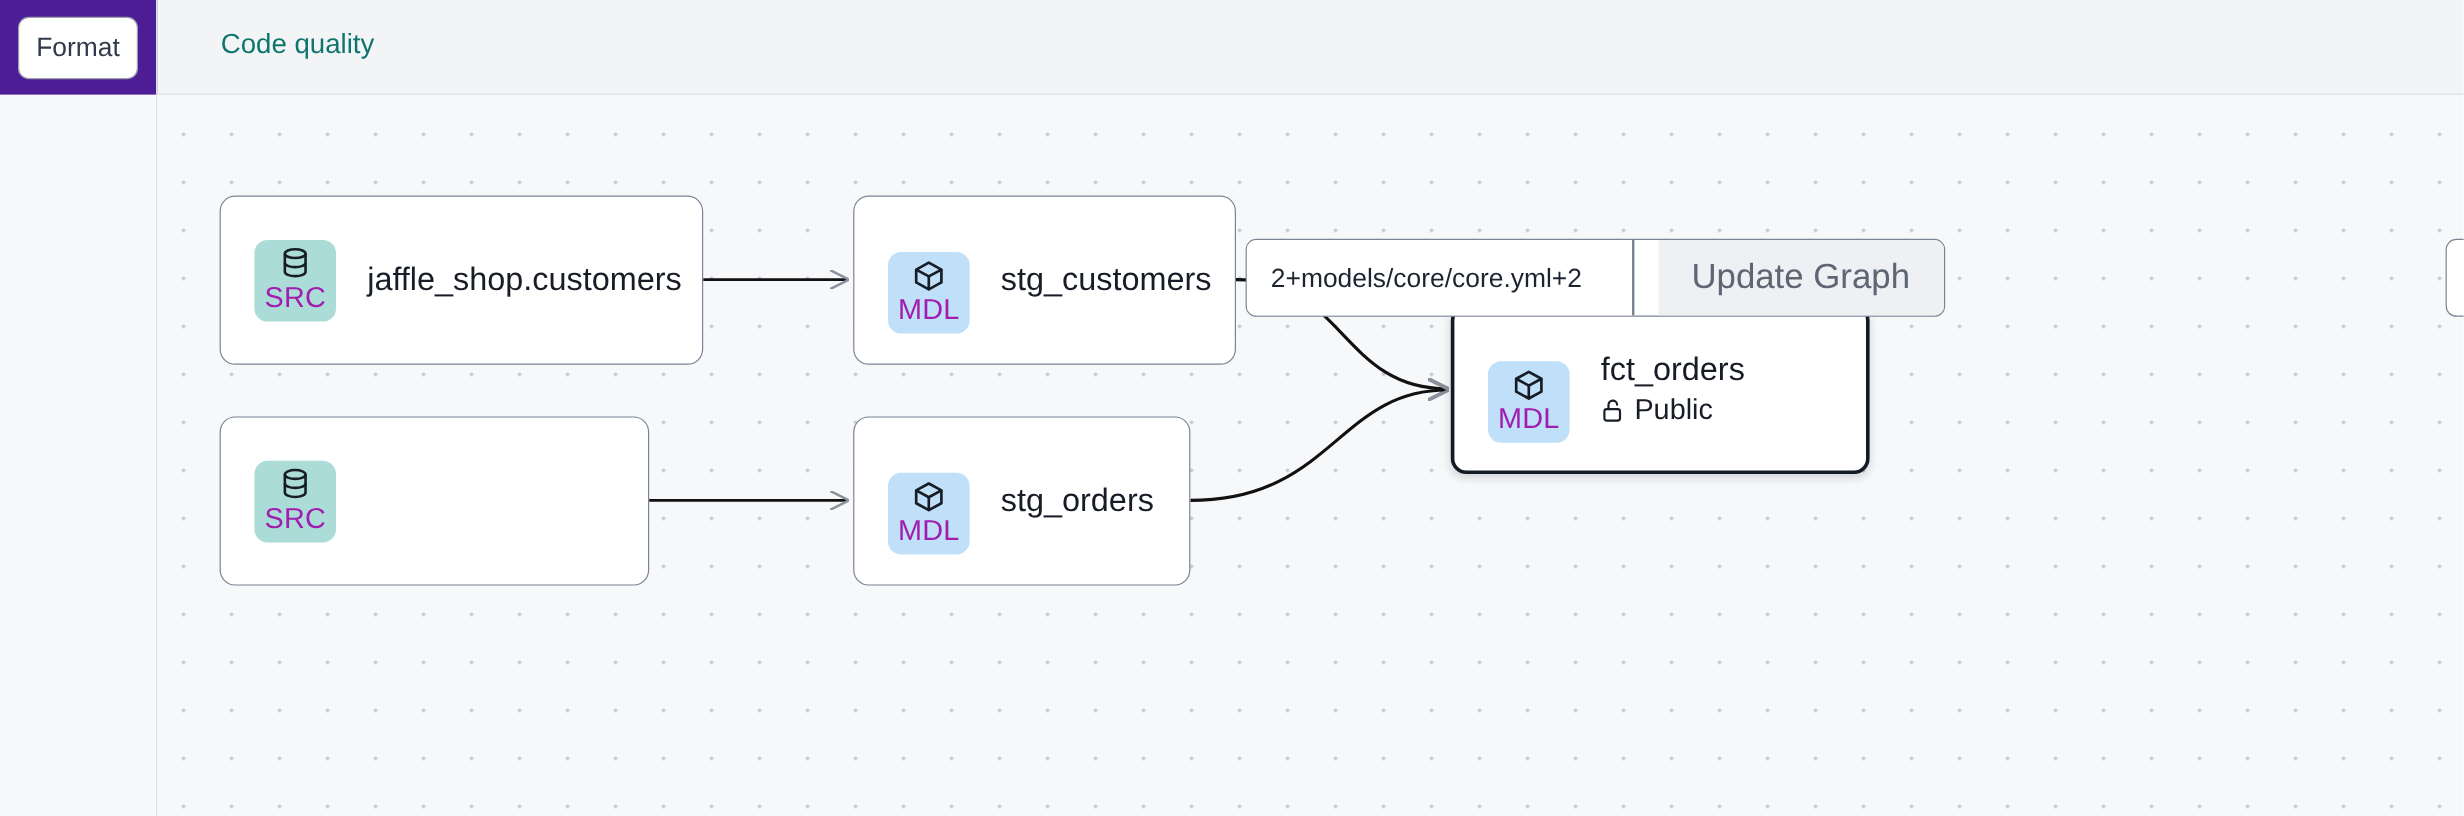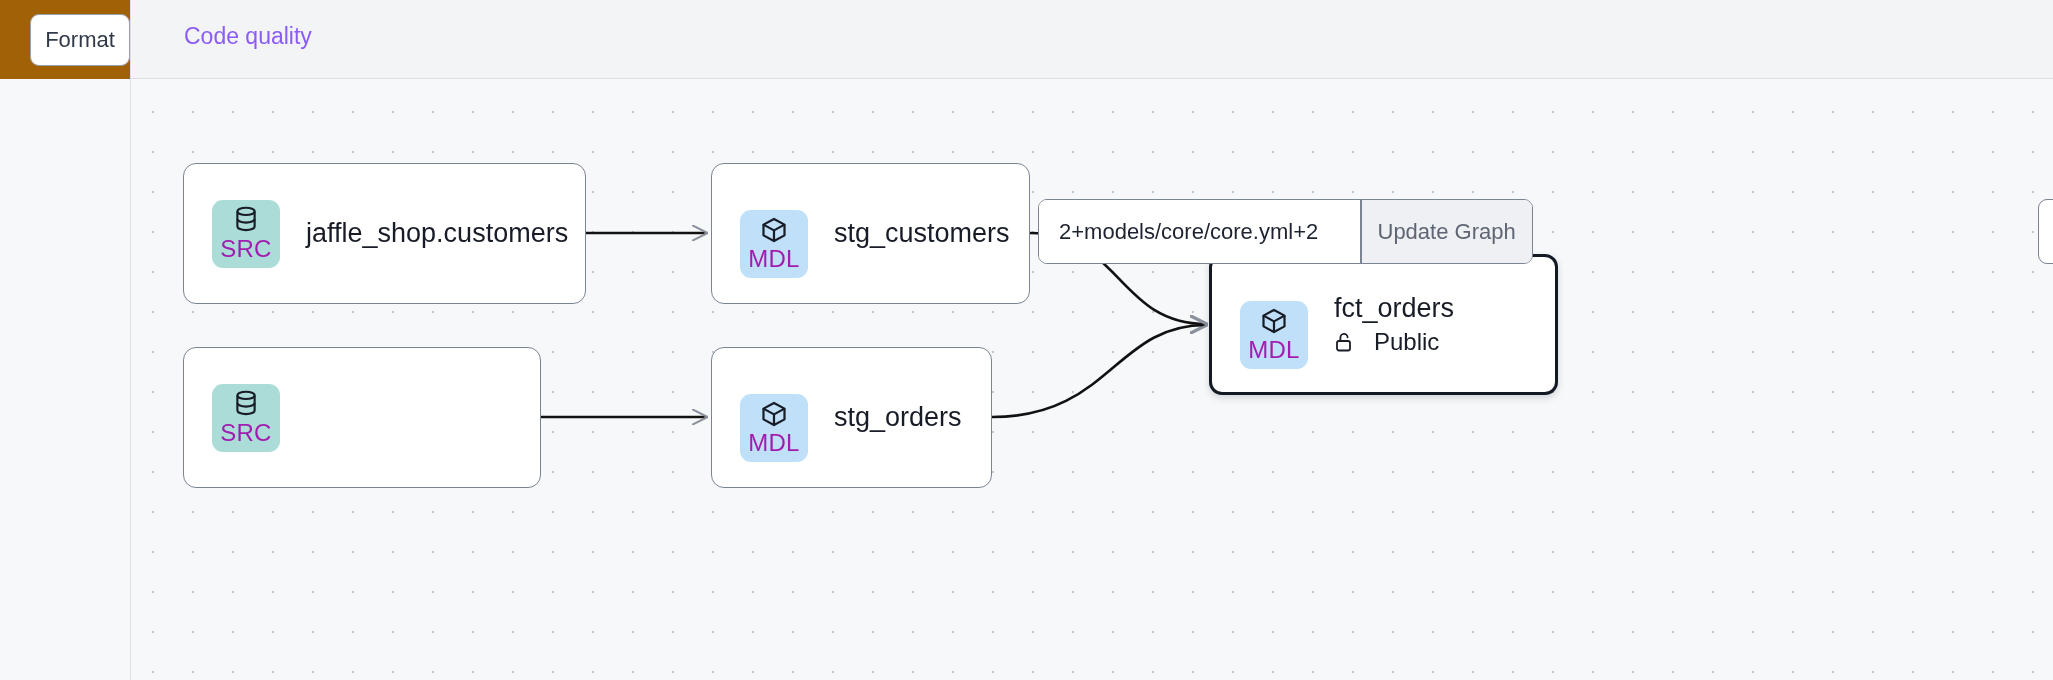--- a/index.html
+++ b/index.html
@@ -18,24 +18,24 @@
     left: 0; top: 0;
     width: 2053px;
     height: 79px;
     background: #f3f4f6;
     display: flex;
     align-items: center;
   }
   .topbar-left {
     width: 131px;
     height: 79px;
-    background: #a16207;
-    display: flex;
-    align-items: center;
-    justify-content: flex-end;
+    background: #4c1d95;
+    display: flex;
+    align-items: center;
+    justify-content: center;
     border-right: 1px solid #dcdfe4;
   }
   .format-btn {
     width: 100px;
     height: 52px;
     background: #ffffff;
     border: 1.5px solid #9aa1ad;
     border-radius: 9px;
     font-size: 22px;
     color: #323a49;
@@ -52,21 +52,21 @@
     padding-left: 53px;
   }
   .tab {
     position: relative;
     height: 79px;
     display: flex;
     align-items: center;
     padding: 0 0 6px 0;
     margin-right: 52px;
     font-size: 23px;
-    color: #8b5cf6;
+    color: #0f766e;
     cursor: pointer;
     white-space: nowrap;
   }
   .tab.active::after {
     content: "";
     position: absolute;
     left: -11px; right: -11px;
     bottom: 7px;
     height: 4px;
     background: #8f98a6;
@@ -133,21 +133,21 @@
   .badge-label {
     font-size: 24px;
     color: #a21caf;
     line-height: 1;
     margin-top: 2px;
     letter-spacing: .2px;
   }
   .node-text { margin-left: 26px; display: flex; flex-direction: column; }
   .node-title { font-size: 27px; color: #171c26; white-space: nowrap; line-height: 1.15; }
   .node-sub {
-    display: flex; align-items: center; gap: 20px;
+    display: flex; align-items: center; gap: 8px;
     font-size: 24px; color: #171c26; margin-top: 3px;
   }
 
   
   .selector {
     position: absolute;
     left: 1038px; top: 120px;
     height: 65px;
     display: flex;
     align-items: stretch;
@@ -165,25 +165,26 @@
     font-family: "Liberation Sans", sans-serif;
     font-size: 22px;
     color: #1d2430;
     padding: 0 20px;
   }
   .selector-divider { width: 1.5px; background: #7b8494; }
   .update-btn {
     background: #eef0f3;
     border: none;
     font-family: "Liberation Sans", sans-serif;
-    font-size: 22px;
+    font-size: 29px;
     color: #5e6673;
-    padding: 0 16px;
+    padding: 0 28px;
     cursor: pointer;
     white-space: nowrap;
+    margin-left: 20px;
   }
   .side-panel-edge {
     position: absolute;
     left: 2038px; top: 120px;
     width: 40px; height: 65px;
     background: #ffffff;
     border: 1.5px solid #7b8494;
     border-radius: 9px;
     z-index: 10;
   }

